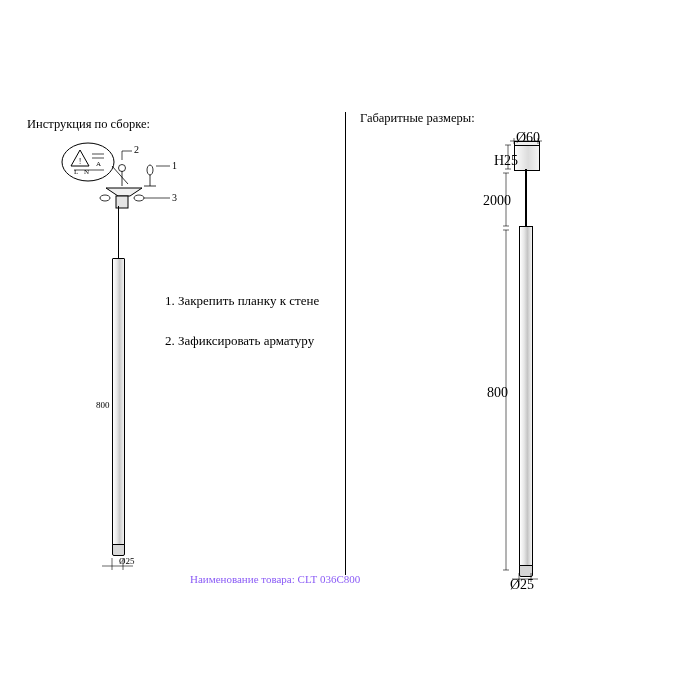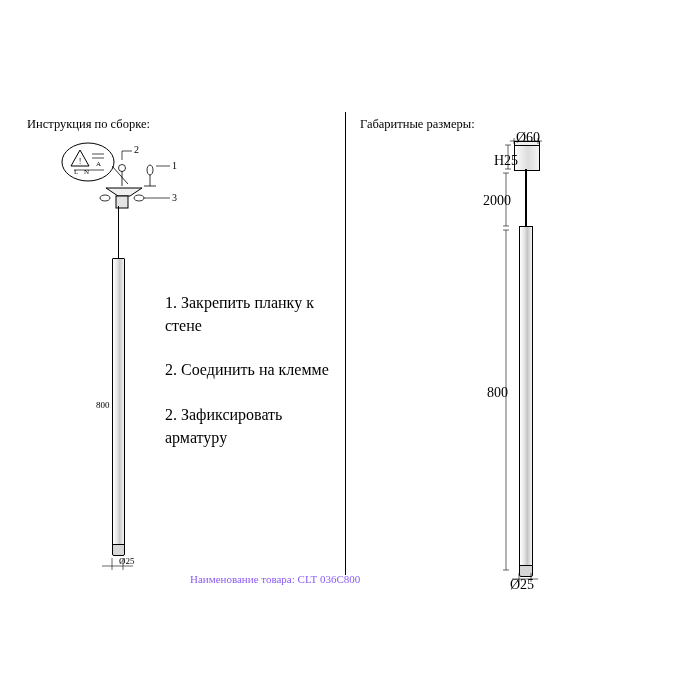--- a/index.html
+++ b/index.html
@@ -24,41 +24,41 @@
 
   
   .heading {
     position: absolute;
     font-size: 12.5px;
     font-family: "Liberation Serif", serif;
     color: #000;
     white-space: nowrap;
   }
   #assembly-heading { left: 27px; top: 117px; }
-  #dims-heading { left: 360px; top: 117px; }
+  #dims-heading { left: 360px; top: 111px; }
 
   
   .divider {
     position: absolute;
     left: 345px;
     top: 112px;
     width: 1px;
     height: 463px;
     background: #000;
   }
 
   
   .steps {
     position: absolute;
     left: 165px;
     top: 292px;
     width: 175px;
   }
   .step {
-    font-size: 16px;
+    font-size: 13px;
     line-height: 1.42;
     margin-bottom: 22px;
     color: #000;
   }
 
   
   #product-title {
     position: absolute;
     left: 190px;
     top: 573px;
@@ -257,21 +257,20 @@
       <line x1="31" y1="14" x2="31" y2="26" stroke="#000" stroke-width="0.6"></line>
       <line x1="10" y1="22" x2="41" y2="22" stroke="#000" stroke-width="0.6"></line>
     </svg>
   </div>
 
   <div id="label-800-left">800</div>
   <div id="label-d25-left">Ø25</div>
 
   <div class="steps">
     <div class="step">1. Закрепить планку к стене</div>
-    <div class="step">2. Соединить на клемме</div>
     <div class="step">2. Зафиксировать арматуру</div>
   </div>
 
   <div class="fixture-right">
 
     <div class="canopy-top"></div>
     <div class="canopy"></div>
     <div class="rod-right"></div>
     <div class="tube-right"></div>
     <div class="tube-right-cap"></div>

